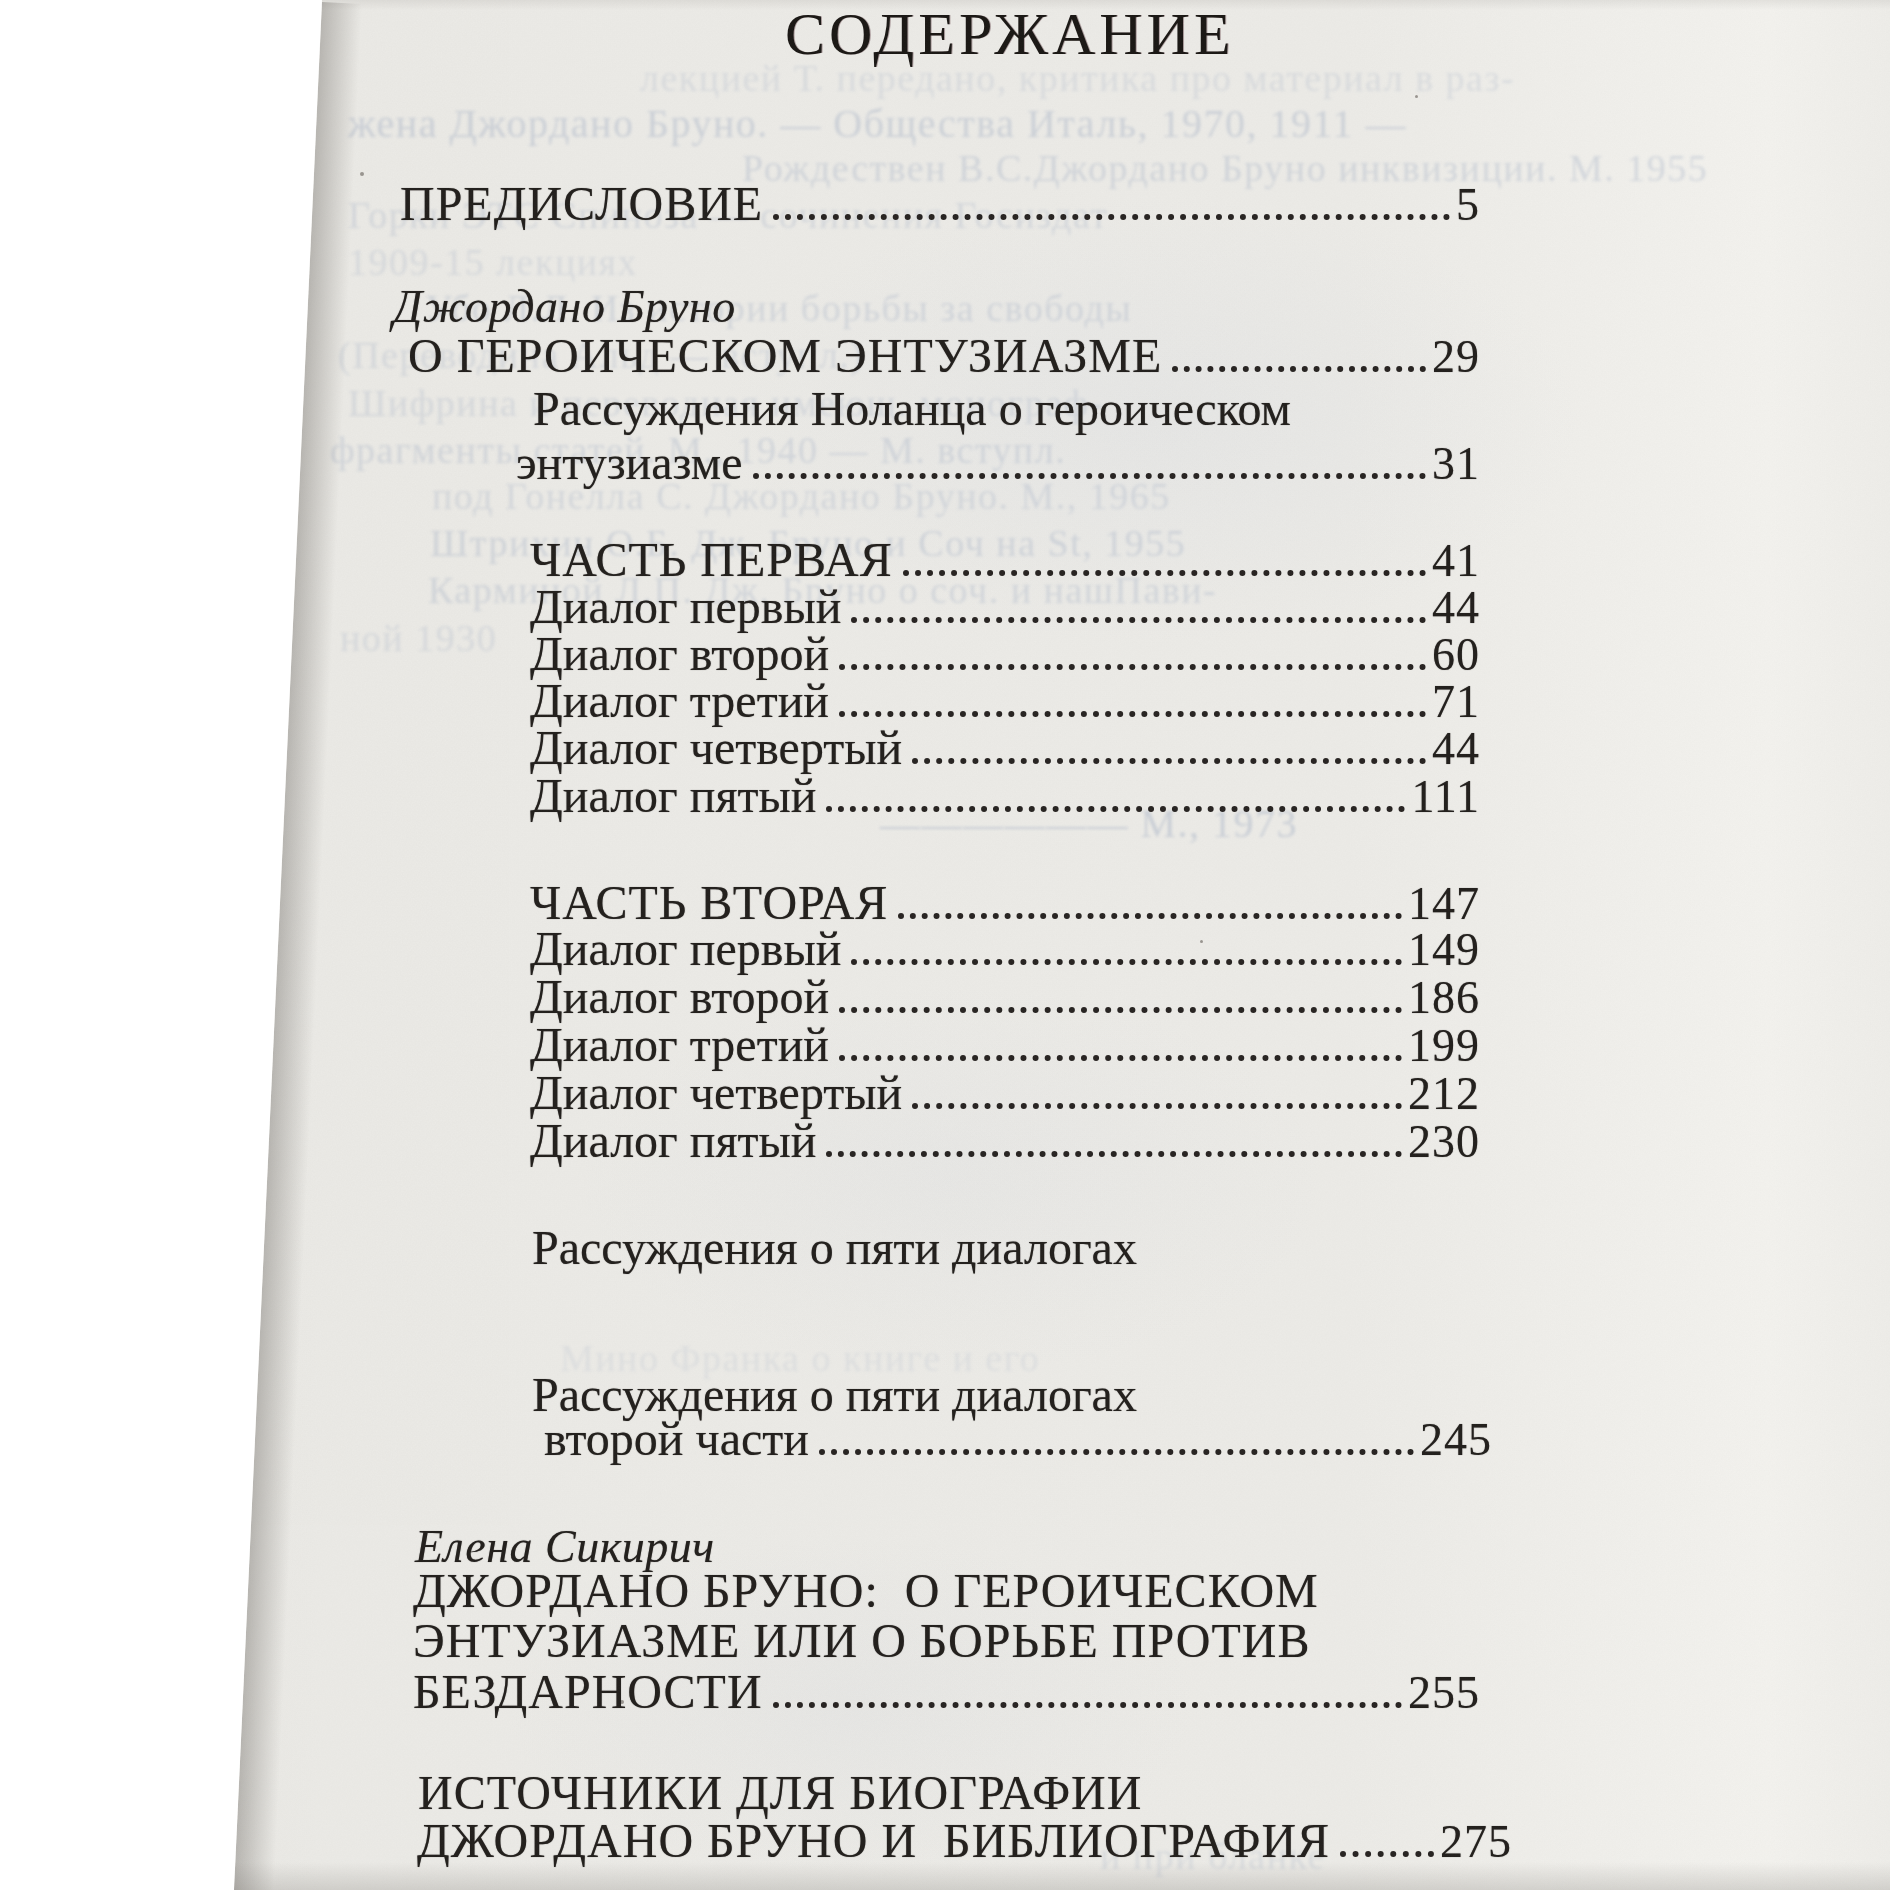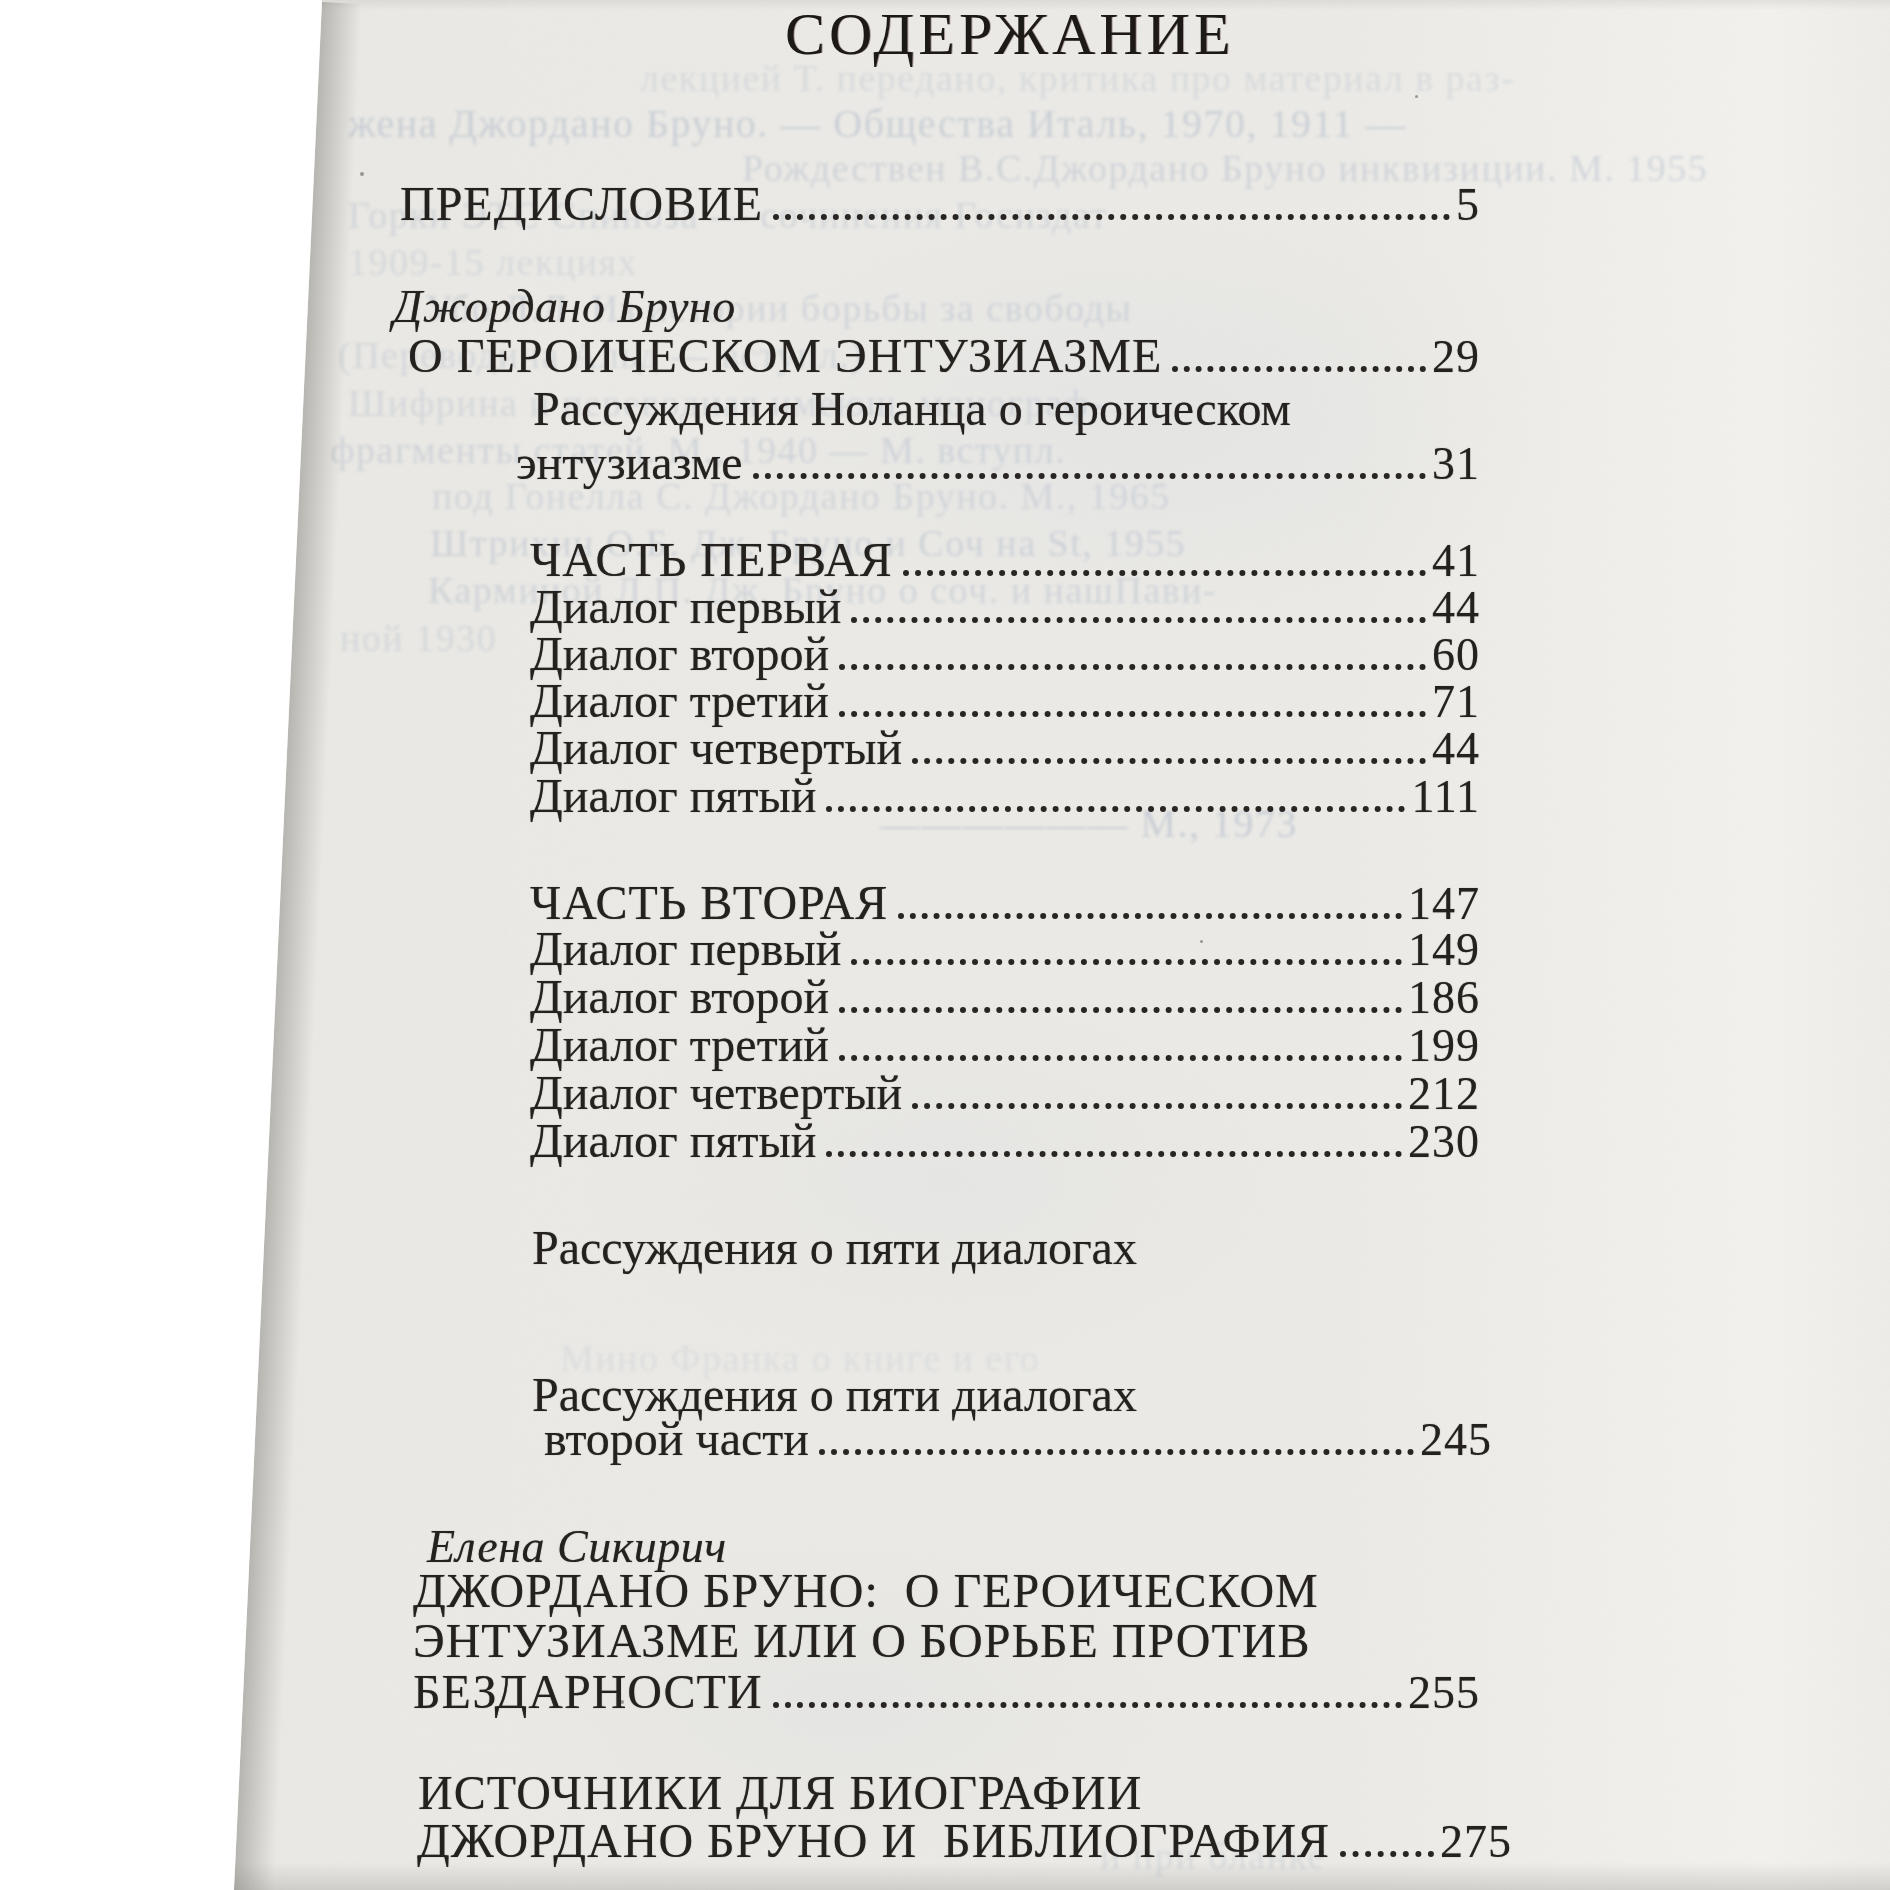--- a/index.html
+++ b/index.html
@@ -190,21 +190,21 @@
   <div class="row" style="top:1368px;left:532px">
     <span class="lbl">Рассуждения о пяти диалогах</span>
   </div>
 
   <div class="row" style="top:1412px;left:544px;width:948px">
     <span class="lbl">второй части</span>
     <span class="leader"></span>
     <span class="pg">245</span>
   </div>
 
-  <div class="row author" style="top:1521px;left:427px">
+  <div class="row author" style="top:1521px;left:415px">
     <span class="lbl">Елена Сикирич</span>
   </div>
 
   <div class="row caps" style="top:1564px;left:413px">
     <span class="lbl">ДЖОРДАНО БРУНО:  О ГЕРОИЧЕСКОМ</span>
   </div>
 
   <div class="row caps" style="top:1614px;left:413px">
     <span class="lbl">ЭНТУЗИАЗМЕ ИЛИ О БОРЬБЕ ПРОТИВ</span>
   </div>

